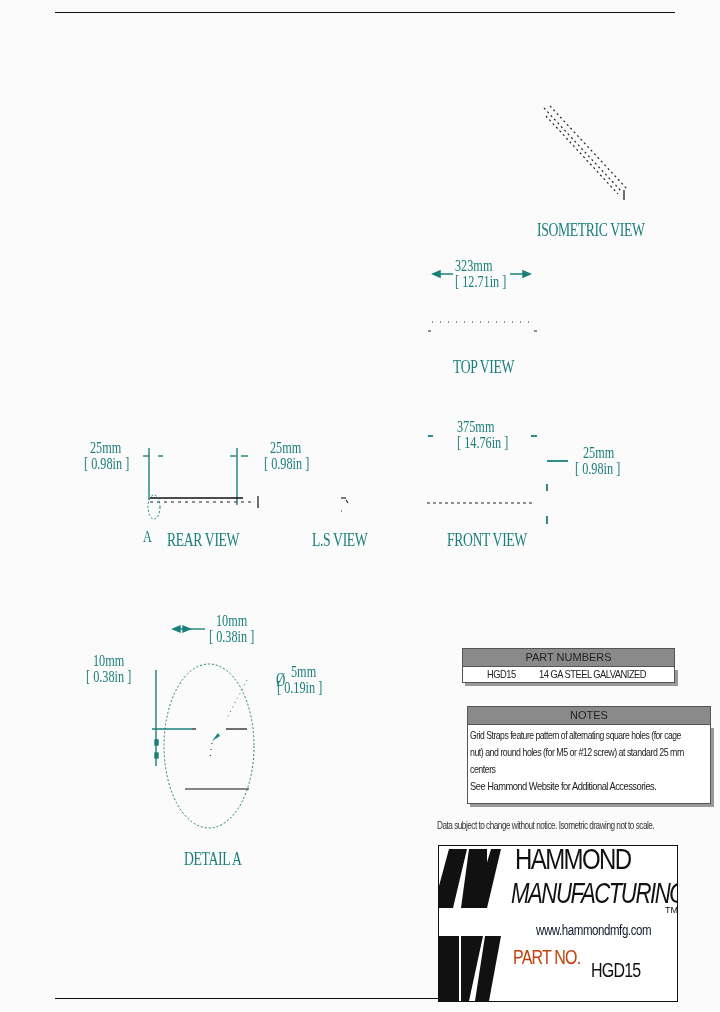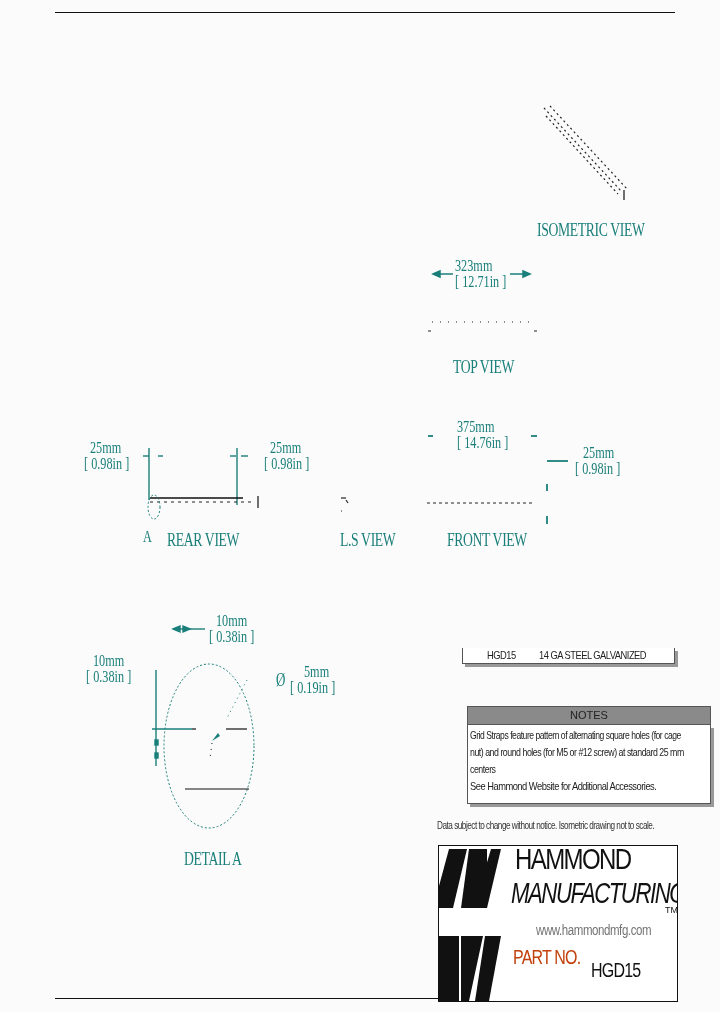--- a/index.html
+++ b/index.html
@@ -98,21 +98,21 @@
   <polygon points="212,741 218,733 220,736" fill="#1a7f7a"></polygon>
   <g stroke="#111" stroke-width="1" stroke-dasharray="1 5">
     <line x1="212" y1="743" x2="210" y2="758"></line>
   </g>
 </svg>
 
 <div class="abs view-label" style="left:537px; top:219px;"><span class="cond">ISOMETRIC VIEW</span></div>
 <div class="abs view-label" style="left:453px; top:356px;"><span class="cond">TOP VIEW</span></div>
 <div class="abs view-label" style="left:167px; top:529px;"><span class="cond">REAR VIEW</span></div>
 <div class="abs view-label" style="left:143px; top:527px; color:#1a7f7a; font-size:17px;"><span class="cond">A</span></div>
-<div class="abs view-label" style="left:340px; top:529px;"><span class="cond">L.S VIEW</span></div>
+<div class="abs view-label" style="left:312px; top:529px;"><span class="cond">L.S VIEW</span></div>
 <div class="abs view-label" style="left:447px; top:529px;"><span class="cond">FRONT VIEW</span></div>
 <div class="abs view-label" style="left:184px; top:848px;"><span class="cond">DETAIL A</span></div>
 
 <div class="abs dim" style="left:455px; top:258px;">
   <div class="cond">323mm</div><br>
   <div class="cond" style="margin-top:-18px;">[ 12.71in ]</div>
 </div>
 <div class="abs dim" style="left:457px; top:419px;">
   <div class="cond">375mm</div><br>
   <div class="cond" style="margin-top:-18px;">[ 14.76in ]</div>
@@ -132,27 +132,28 @@
 <div class="abs dim" style="left:209px; top:613px;">
   <div class="cond" style="margin-left:7px;">10mm</div><br>
   <div class="cond" style="margin-top:-18px;">[ 0.38in ]</div>
 </div>
 <div class="abs dim" style="left:86px; top:653px;">
   <div class="cond" style="margin-left:7px;">10mm</div><br>
   <div class="cond" style="margin-top:-18px;">[ 0.38in ]</div>
 </div>
 <div class="abs dim" style="left:276px; top:664px;">
   <span class="cond" style="font-size:18px; position:absolute; left:0; top:8px;">Ø</span>
-  <div style="margin-left:14px;">
+  <div style="margin-left:1px;">
     <div class="cond" style="margin-left:14px;">5mm</div><br>
     <div class="cond" style="margin-top:-18px;">[ 0.19in ]</div>
   </div>
 </div>
 
 <div class="tbl" style="left:462px; top:648px; width:213px;">
+  <div class="tbl-head">PART NUMBERS</div>
   <div class="tbl-body" style="height:15px; line-height:15px; position:relative;">
     <span class="sq" style="position:absolute; left:24px;">HGD15</span>
     <span class="sq" style="position:absolute; left:76px;">14 GA STEEL GALVANIZED</span>
   </div>
 </div>
 
 <div class="tbl" style="left:467px; top:706px; width:244px;">
   <div class="tbl-head">NOTES</div>
   <div class="tbl-body" style="padding:2px 2px 6px 2px; line-height:17px; height:70px; overflow:hidden;">
     <span class="sq" style="transform:scaleX(0.78);">Grid Straps feature pattern of alternating square holes (for cage</span>
@@ -171,16 +172,16 @@
     <polygon points="52,3 62,3 48,62 44,62 44,30" fill="#111"></polygon>
     <rect x="0" y="40" width="10" height="22" fill="#111"></rect>
     <rect x="30" y="40" width="14" height="22" fill="#111"></rect>
     <polygon points="0,90 20,90 20,155 0,155" fill="#111"></polygon>
     <polygon points="22,90 44,90 30,155 22,155" fill="#111"></polygon>
     <polygon points="46,90 62,90 50,155 36,155" fill="#111"></polygon>
   </svg>
   <div class="abs" style="left:76px; top:-4px; font-size:30px; color:#111; letter-spacing:-2px;"><span class="cond" style="transform:scaleX(0.8);">HAMMOND</span></div>
   <div class="abs" style="left:72px; top:30px; font-size:30px; font-style:italic; color:#111; letter-spacing:-2px;"><span class="cond" style="transform:scaleX(0.74);">MANUFACTURING</span></div>
   <div class="abs" style="left:226px; top:59px; font-size:9px; color:#111;"><span>TM</span></div>
-  <div class="abs" style="left:97px; top:76px; font-size:14px; color:#737373; letter-spacing:-0.5px;"><span class="cond" style="transform:scaleX(0.82);">www.hammondmfg.com</span></div>
+  <div class="abs" style="left:97px; top:76px; font-size:14px; color:#0f172a; letter-spacing:-0.5px;"><span class="cond" style="transform:scaleX(0.82);">www.hammondmfg.com</span></div>
   <div class="abs" style="left:74px; top:100px; font-size:20px; color:#c2410c; letter-spacing:-1px;"><span class="cond" style="transform:scaleX(0.8);">PART NO.</span></div>
   <div class="abs" style="left:152px; top:113px; font-size:20px; color:#111; letter-spacing:-1px;"><span class="cond" style="transform:scaleX(0.8);">HGD15</span></div>
 </div>
 
 </body></html>

